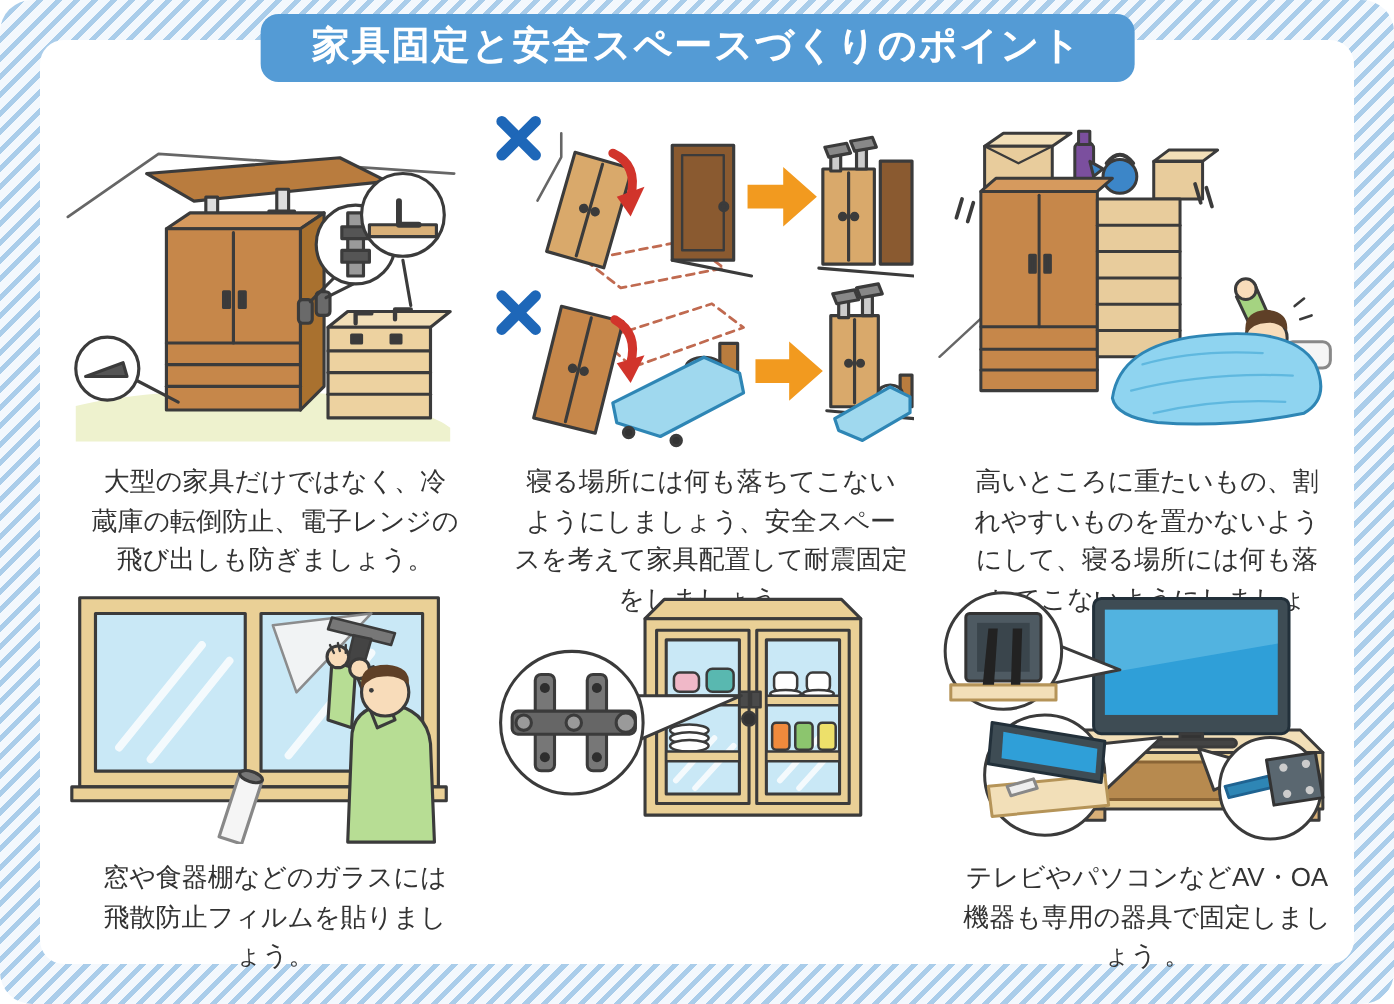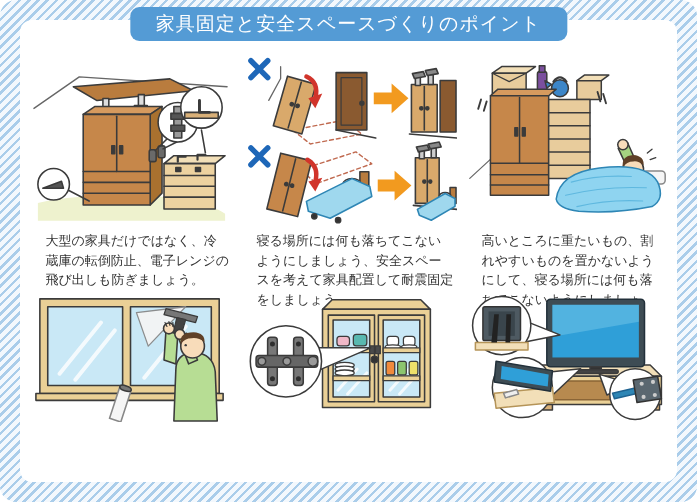--- a/index.html
+++ b/index.html
@@ -7,38 +7,38 @@
     position:relative;width:697px;height:502px;box-sizing:border-box;
     background:repeating-linear-gradient(135deg,#aacdea 0 2.5px,#f3f8fd 2.5px 6.5px);
     border-radius:16px;overflow:hidden;
   }
   .inner{
     position:absolute;left:20px;top:20px;right:20px;bottom:20px;
     background:#ffffff;border-radius:12px;
   }
   .banner{
     position:absolute;top:7px;left:50%;transform:translateX(-50%);
-    background:#549bd5;color:#ffffff;font-weight:normal;font-size:19px;
+    background:#549bd5;color:#ffffff;font-weight:bold;font-size:19px;
     line-height:1;padding:7px 26px 8px;border-radius:9px;white-space:nowrap;
     letter-spacing:1px;z-index:5;
   }
   .grid{
     position:absolute;left:6px;right:6px;top:32px;bottom:2px;
     display:grid;grid-template-columns:202px 216px 202px;
     grid-template-rows:240px 198px;column-gap:9px;
     justify-content:center;
   }
   .panel{display:flex;flex-direction:column;}
   .illo{flex:none;}
   .illo svg{display:block;width:100%;}
   .illo-tall svg{height:172px;}
   .illo-short svg{height:130px;}
   .caption{
     margin:7px 2px 0 16px;font-size:13px;line-height:1.5;color:#333333;
-    text-align:left;
+    text-align:center;
   }
   svg *{stroke-linejoin:round;stroke-linecap:round;}
 </style>
 </head>
 <body>
 
 <div class="page">
   <div class="banner">家具固定と安全スペースづくりのポイント</div>
   <div class="inner">
     <div class="grid">
@@ -272,20 +272,21 @@
               <circle cx="165" cy="54" r="12" fill="#f8dcba"></circle>
               <path d="M153 52 Q151 40 166 40 Q178 41 177 50 Q171 45 164 46 Q157 46 153 52 Z" fill="#5f4027" stroke="none"></path>
               <circle cx="158" cy="53" r="1.2" fill="#3b3b3b" stroke="none"></circle>
               <g transform="rotate(18 92 112)">
                 <rect x="86" y="96" width="12" height="34" fill="#f5f5f5" stroke="#888"></rect>
                 <ellipse cx="92" cy="96" rx="6" ry="2.6" fill="#777777"></ellipse>
               </g>
             </g>
           </svg>
         </div>
+        <p class="caption">窓や食器棚などのガラスには飛散防止フィルムを貼りましょう。</p>
       </div>
 
       <div class="panel">
         <div class="illo illo-short">
           <svg viewBox="0 0 215 135" preserveAspectRatio="xMidYMid meet">
             <g stroke="#3b3b3b" stroke-width="1.6">
               <polygon points="90,8 182,8 192,18 80,18" fill="#ead096"></polygon>
               <rect x="80" y="18" width="112" height="102" fill="#ead096"></rect>
               <rect x="86" y="24" width="48" height="90" fill="#ead096"></rect>
               <rect x="91" y="29" width="38" height="80" fill="#c9e8f6"></rect>
@@ -376,17 +377,18 @@
               <circle cx="180" cy="107" r="27" fill="#ffffff"></circle>
               <polygon points="156,106 190,98 192,104 158,112" fill="#2e86b5" stroke="#1f6391"></polygon>
               <polygon points="178,92 204,88 208,112 182,116" fill="#5a6770" stroke="#333333"></polygon>
               <circle cx="187" cy="96" r="2.2" fill="#cccccc" stroke="none"></circle>
               <circle cx="199" cy="94" r="2.2" fill="#cccccc" stroke="none"></circle>
               <circle cx="189" cy="110" r="2.2" fill="#cccccc" stroke="none"></circle>
               <circle cx="201" cy="108" r="2.2" fill="#cccccc" stroke="none"></circle>
             </g>
           </svg>
         </div>
+        <p class="caption">テレビやパソコンなどAV・OA機器も専用の器具で固定しましょう 。</p>
       </div>
 
     </div>
   </div>
 </div>
 
 </body></html>

